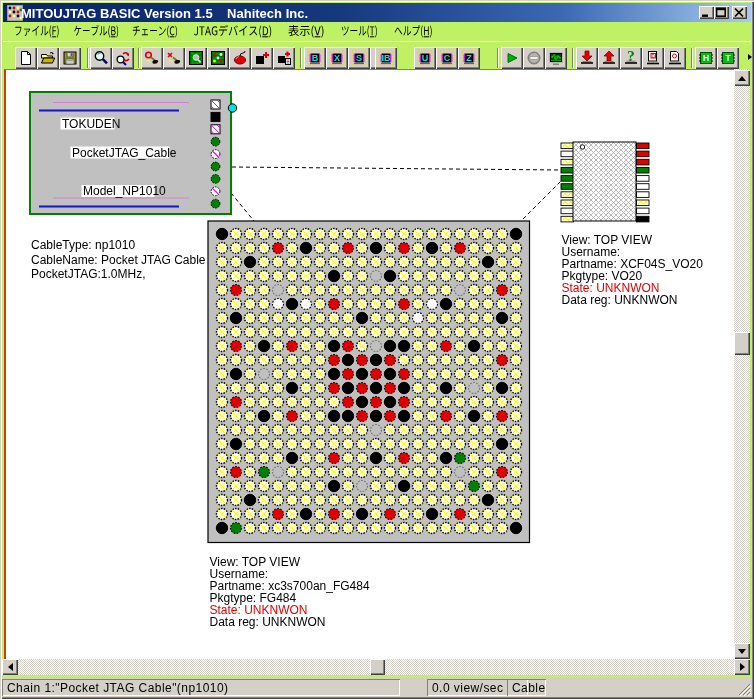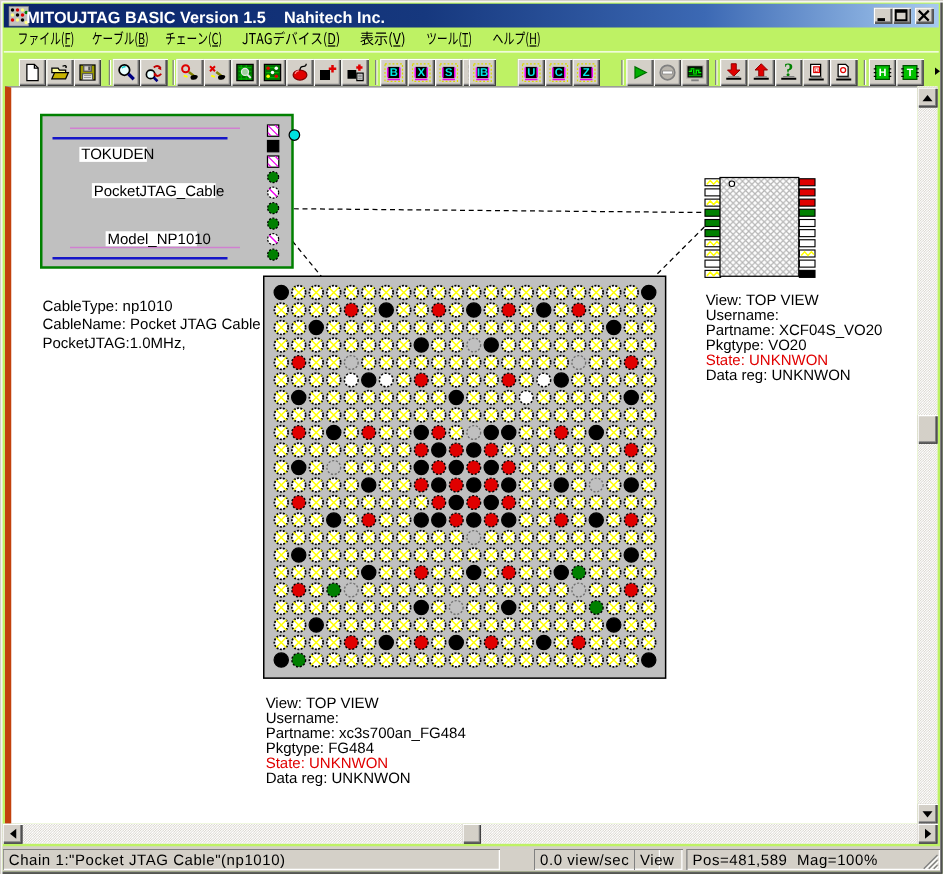--- a/index.html
+++ b/index.html
@@ -5,21 +5,21 @@
 body{font-family:"Liberation Sans",sans-serif;width:754px;height:699px;overflow:hidden}
 #win{position:relative;width:754px;height:699px;background:#bef264;
 box-shadow:inset 1px 1px 0 #d4d0c8, inset 2px 2px 0 #fff, inset -1px -1px 0 #404040, inset -2px -2px 0 #808080;}
 #title{position:absolute;left:3px;top:3px;width:748px;height:19px;background:linear-gradient(90deg,#0a246a 0%,#16387e 45%,#3c69b4 75%,#a6caf0 100%);color:#fff;font-weight:bold;font-size:13px}
 #title .txt{position:absolute;left:18px;top:3px;white-space:pre}
 .wb{position:absolute;top:3px;width:14.5px;height:13px;background:#d4d0c8;box-shadow:inset 1px 1px 0 #fff,inset -1px -1px 0 #404040,inset -2px -2px 0 #808080;display:flex;align-items:center;justify-content:center}
 #menubar{position:absolute;left:3px;top:22px;width:748px;height:19px}
 #toolbar{position:absolute;left:3px;top:41px;width:748px;height:28px;border-top:1px solid #fff;}
 .tb{position:absolute;width:22px;height:22px;background:#d4d0c8;box-shadow:inset 1px 1px 0 #fff,inset -1px -1px 0 #404040,inset -2px -2px 0 #808080;display:flex;align-items:center;justify-content:center}
 .tsep{position:absolute;top:6px;width:2px;height:20px;border-left:1px solid #808080;border-right:1px solid #fff}
-#canvas{position:absolute;left:4px;top:69px;width:730px;height:590px;background:#fff;border-top:1px solid #808080;border-left:5px solid #c2410c}
+#canvas{position:absolute;left:4px;top:69px;width:730px;height:590px;background:#fff;border-top:1px solid #808080;border-left:2px solid #c2410c}
 .dither{background-image:linear-gradient(45deg,#d4d0c8 25%,transparent 25%,transparent 75%,#d4d0c8 75%),linear-gradient(45deg,#d4d0c8 25%,transparent 25%,transparent 75%,#d4d0c8 75%);background-size:2px 2px;background-position:0 0,1px 1px;background-color:#fff}
 .sbtn{position:absolute;background:#d4d0c8;box-shadow:inset 1px 1px 0 #fff,inset -1px -1px 0 #404040,inset -2px -2px 0 #808080;display:flex;align-items:center;justify-content:center}
 #vscroll{position:absolute;left:734px;top:69px;width:16px;height:590px}
 #hscroll{position:absolute;left:2px;top:659px;width:748px;height:16px}
 #status{position:absolute;left:2px;top:677px;width:750px;height:20px;background:#d4d0c8;font-size:12px;letter-spacing:0.45px}
 .sf{position:absolute;top:2px;height:17px;box-shadow:inset 1px 1px 0 #808080,inset -1px -1px 0 #fff;padding:2px 0 0 5px;white-space:pre}
 .arr{width:0;height:0}
 </style></head>
 <body>
 <div id="win">
@@ -939,19 +939,18 @@
         <div class="arr" style="border-top:4px solid transparent;border-bottom:4px solid transparent;border-right:5px solid #000"></div>
       </div>
     <div class="sbtn" style="left:732px;top:0;width:16px;height:16px">
         <div class="arr" style="border-top:4px solid transparent;border-bottom:4px solid transparent;border-left:5px solid #000"></div>
       </div>
     <div class="sbtn" style="left:368px;top:0;width:15px;height:16px"></div>
   </div>
   <div id="status">
     <div class="sf" style="left:0;width:398px">Chain 1:"Pocket JTAG Cable"(np1010)</div>
     <div class="sf" style="left:425px;width:101px">0.0 view/sec</div>
-    <div class="sf" style="left:505px;width:39px">View</div>
-    <div class="sf" style="left:547px;width:203px">Pos=481,589&nbsp;&nbsp;Mag=100%</div>
+    <div class="sf" style="left:505px;width:39px">Cable</div>
     <svg style="position:absolute;right:1px;bottom:1px" width="13" height="13" viewBox="0 0 13 13">
         <path d="M12,1 L1,12 M12,5 L5,12 M12,9 L9,12" stroke="#808080"></path>
         <path d="M13,2 L2,13 M13,6 L6,13 M13,10 L10,13" stroke="#fff"></path>
       </svg>
   </div>
 </div>
 </body></html>

